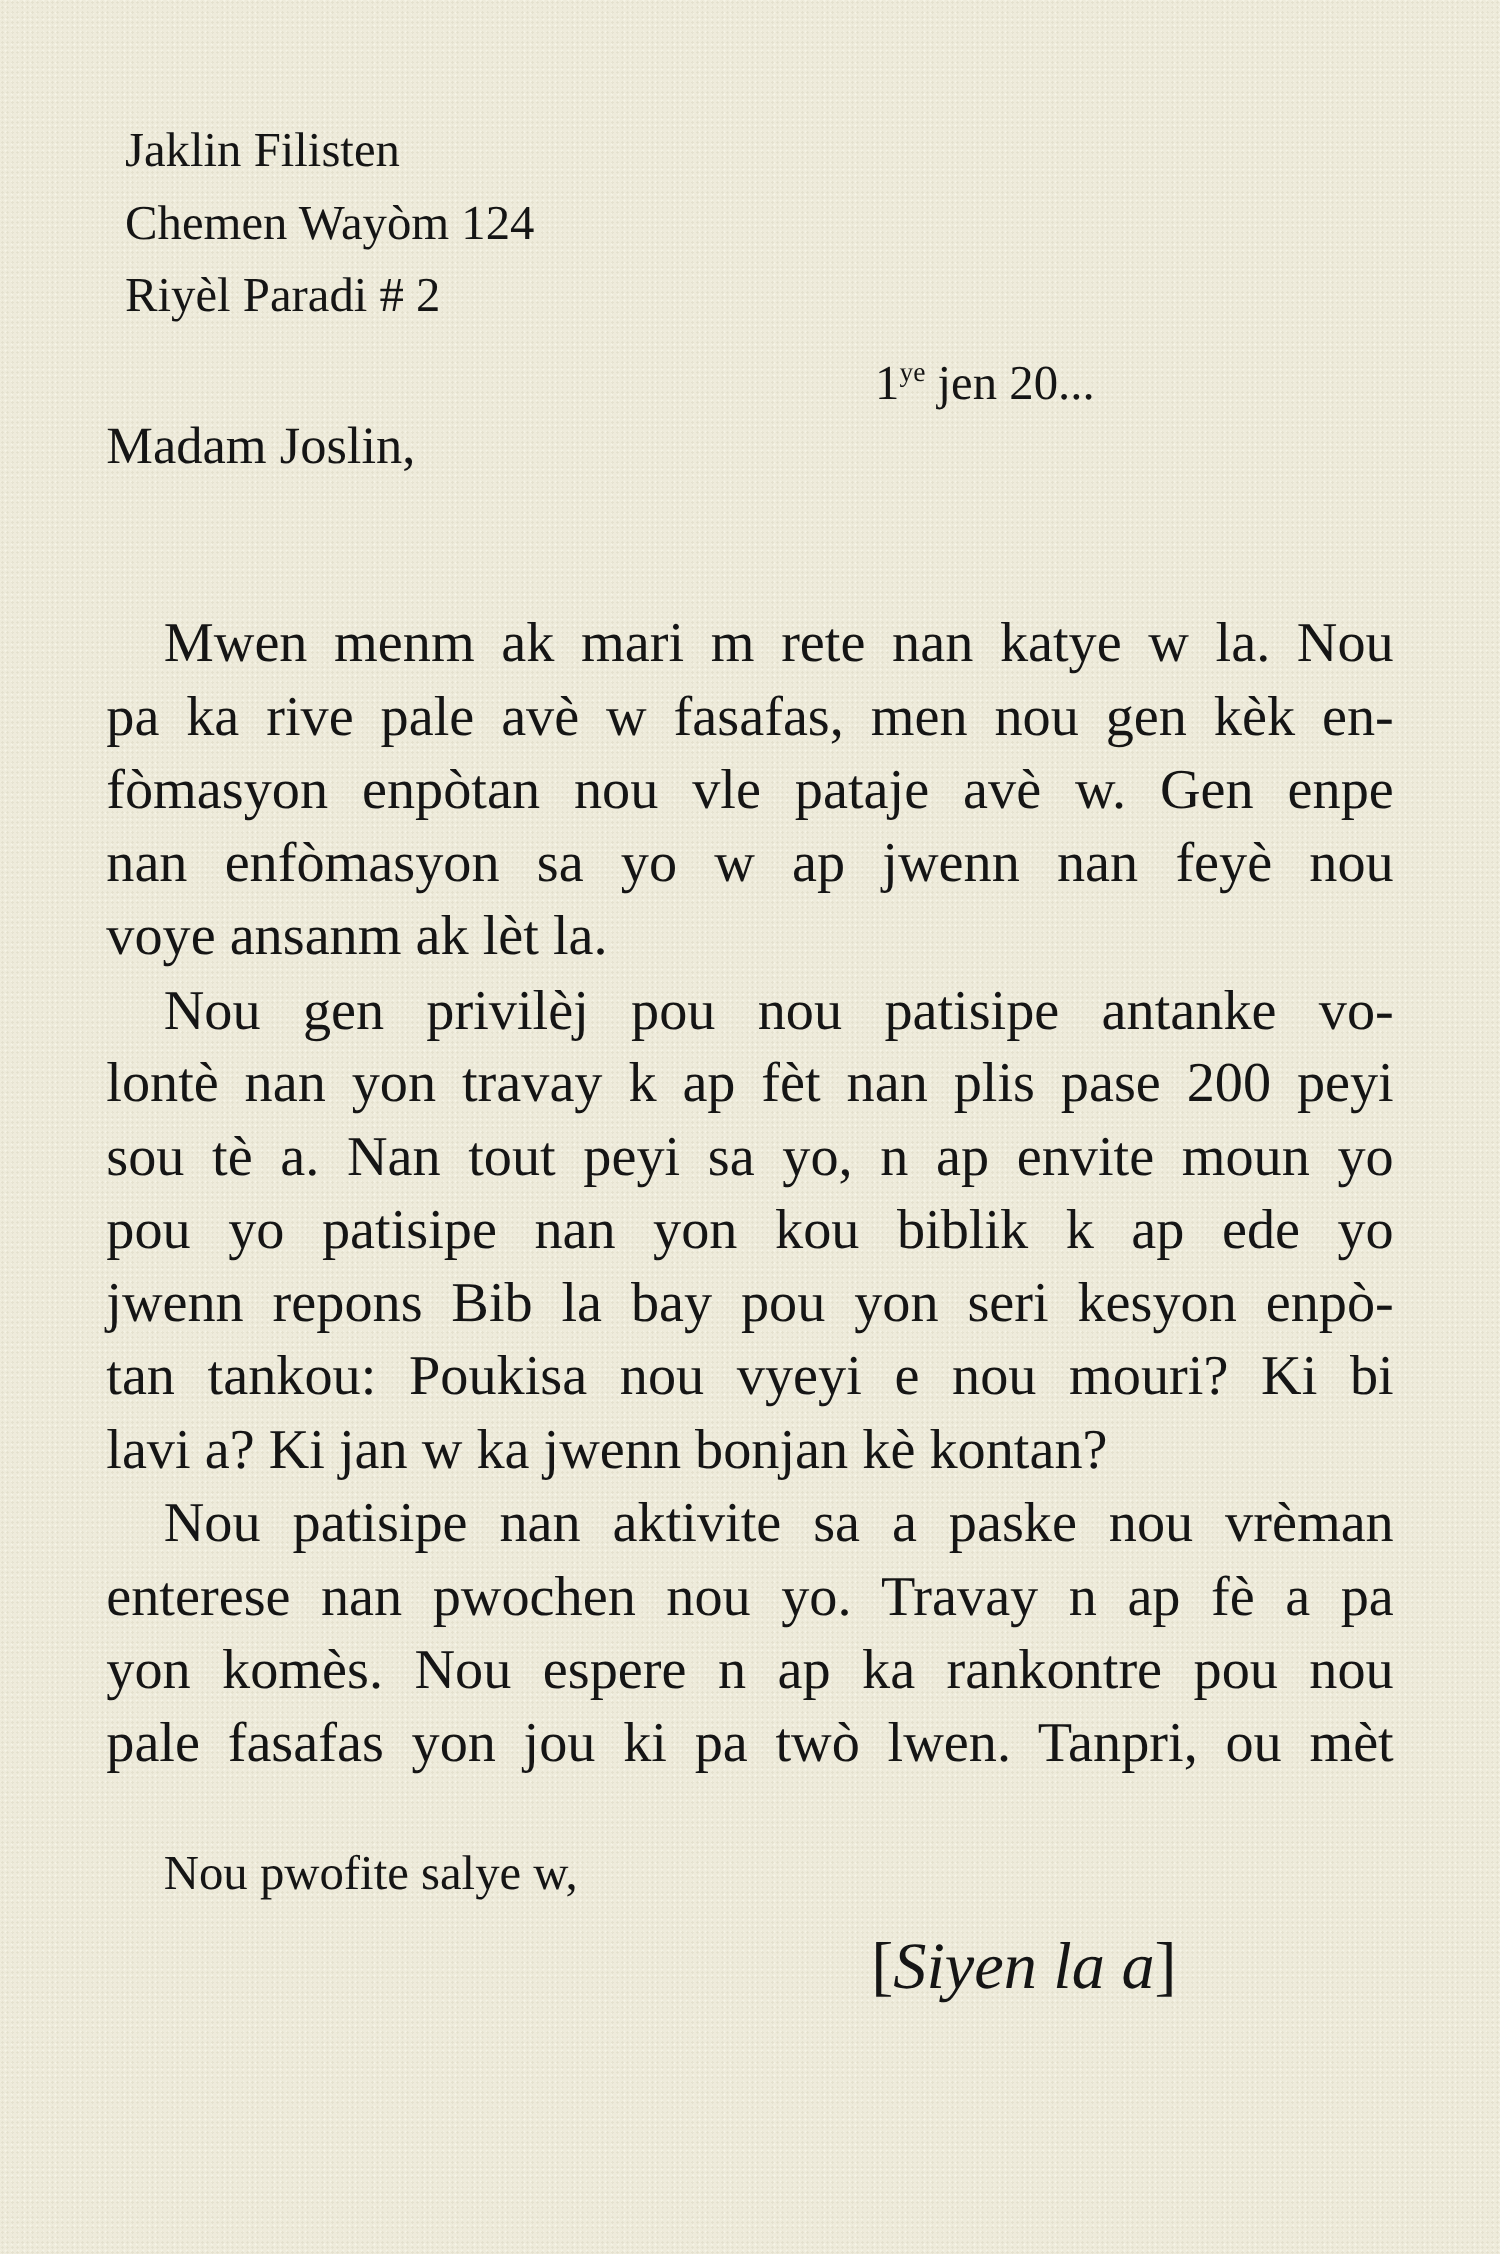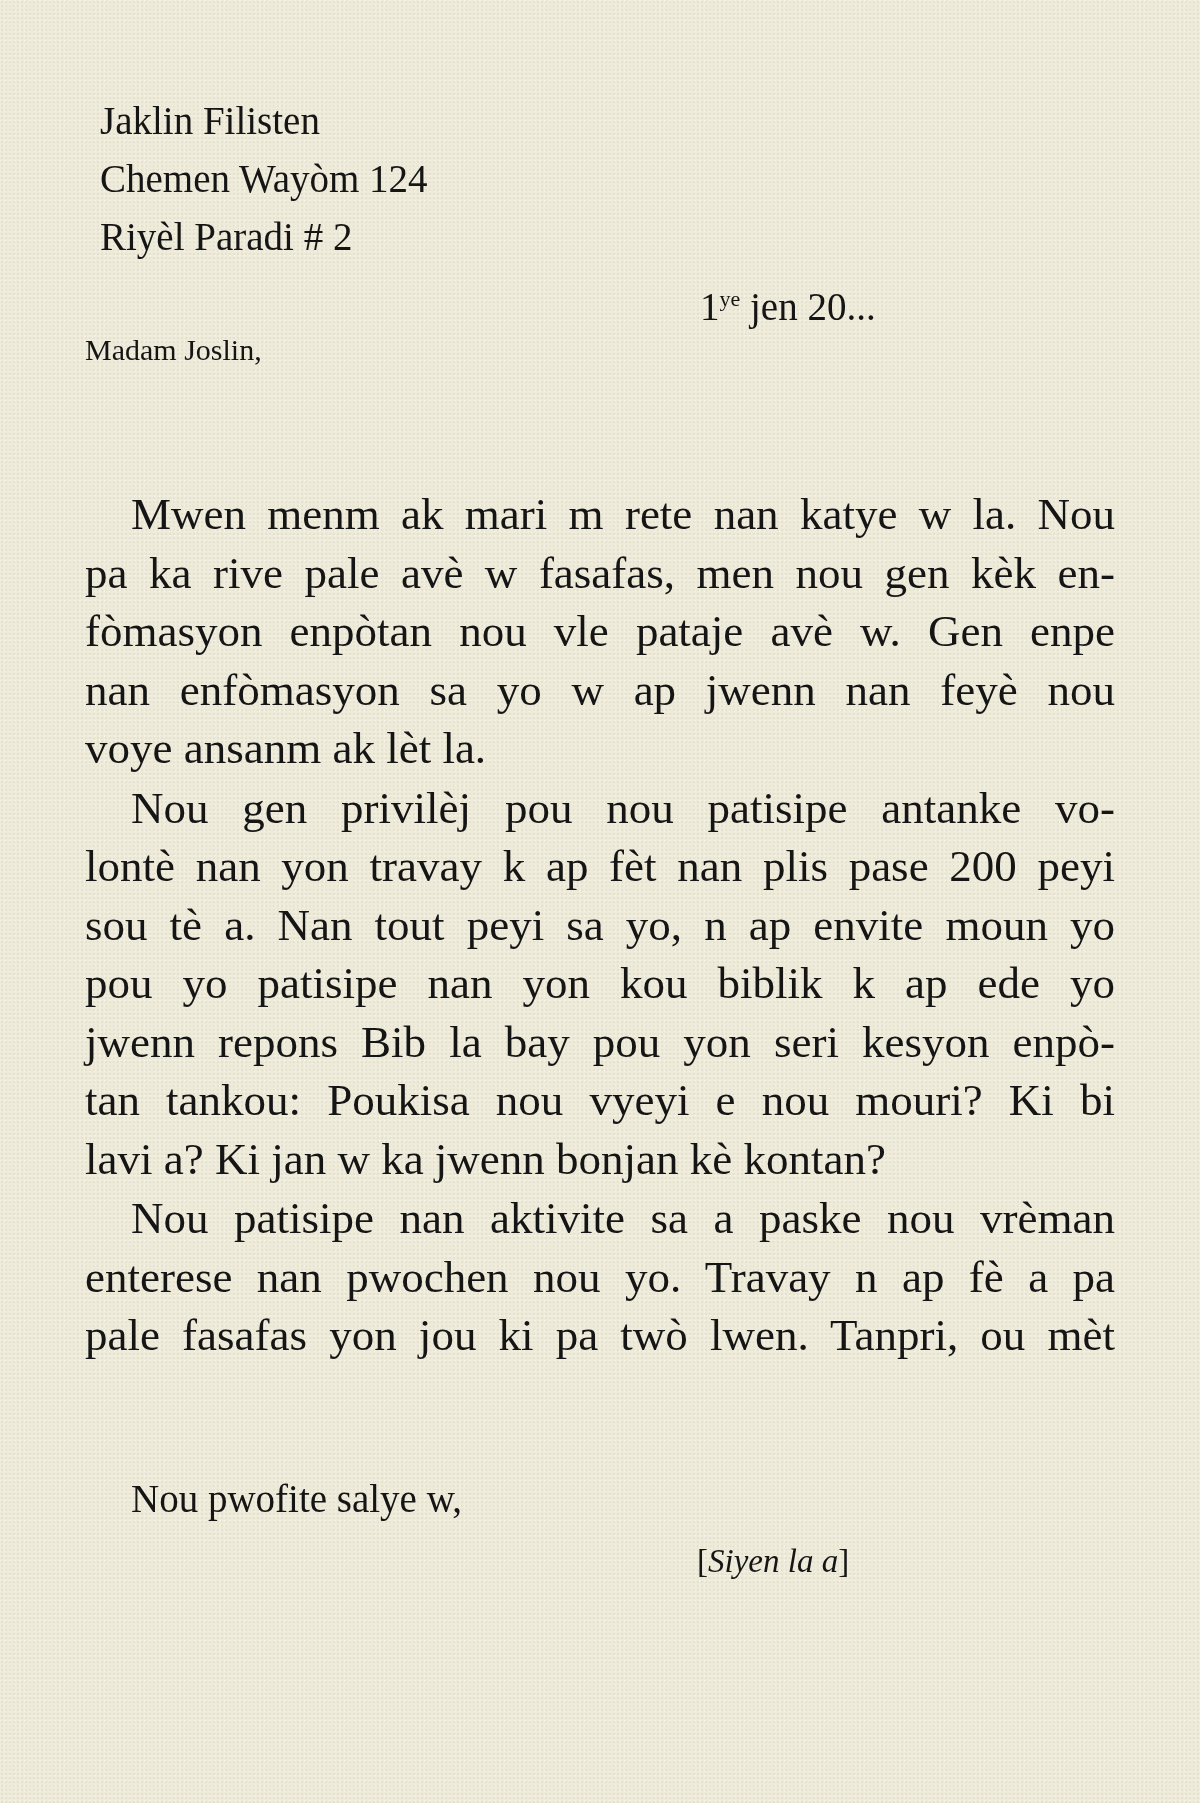--- a/index.html
+++ b/index.html
@@ -4,28 +4,28 @@
 <style>
 html,body{margin:0;padding:0;}
 body{width:1200px;height:1803px;background:#eeebdb;position:relative;overflow:hidden;
   background-image:radial-gradient(rgba(200,195,170,0.25) 1px, transparent 1px),radial-gradient(rgba(255,255,245,0.4) 1px, transparent 1px);
   background-size:4px 4px,5px 5px;background-position:0 0,2px 3px;
   font-family:"Liberation Serif","DejaVu Serif",serif;color:#151515;}
 .letter{position:absolute;left:100px;top:92px;width:1030px;font-size:39px;line-height:58px;}
 .line{display:block;white-space:nowrap;}
 .date{position:absolute;left:700px;top:284px;font-size:39px;text-align:right;}
 .date sup{font-size:22px;vertical-align:14px;}
-.salutation{position:absolute;left:85px;top:333px;font-size:30px;}
+.salutation{position:absolute;left:85px;top:333px;font-size:42px;}
 .body{position:absolute;left:85px;top:485px;width:1030px;font-size:45px;line-height:58.5px;}
 .para{margin:0 0 1px 0;text-align:justify;text-align-last:left;}
 .para .line{text-align:justify;text-align-last:justify;white-space:normal;}
 .para .line.last{text-align-last:left;}
 .indent{padding-left:46px;}
 .closing{position:absolute;left:131px;top:1476px;font-size:39px;}
-.signature{position:absolute;left:697px;top:1543px;font-size:33px;}
+.signature{position:absolute;left:697px;top:1543px;font-size:53px;}
 .signature i{font-style:italic;}
 </style>
 </head>
 <body>
 
 <div class="letter">
   <span class="line">Jaklin Filisten</span>
   <span class="line">Chemen Wayòm 124</span>
   <span class="line">Riyèl Paradi # 2</span>
 </div>
@@ -47,19 +47,20 @@
     <span class="line">lontè nan yon travay k ap fèt nan plis pase 200 peyi</span>
     <span class="line">sou tè a. Nan tout peyi sa yo, n ap envite moun yo</span>
     <span class="line">pou yo patisipe nan yon kou biblik k ap ede yo</span>
     <span class="line">jwenn repons Bib la bay pou yon seri kesyon enpò-</span>
     <span class="line">tan tankou: Poukisa nou vyeyi e nou mouri? Ki bi</span>
     <span class="line last">lavi a? Ki jan w ka jwenn bonjan kè kontan?</span>
   </div>
   <div class="para">
     <span class="line indent">Nou patisipe nan aktivite sa a paske nou vrèman</span>
     <span class="line">enterese nan pwochen nou yo. Travay n ap fè a pa</span>
+    <span class="line">yon komès. Nou espere n ap ka rankontre pou nou</span>
     <span class="line">pale fasafas yon jou ki pa twò lwen. Tanpri, ou mèt</span>
   </div>
 </div>
 
 <div class="closing">Nou pwofite salye w,</div>
 
 <div class="signature"><span>[</span><i>Siyen la a</i><span>]</span></div>
 
 </body></html>

